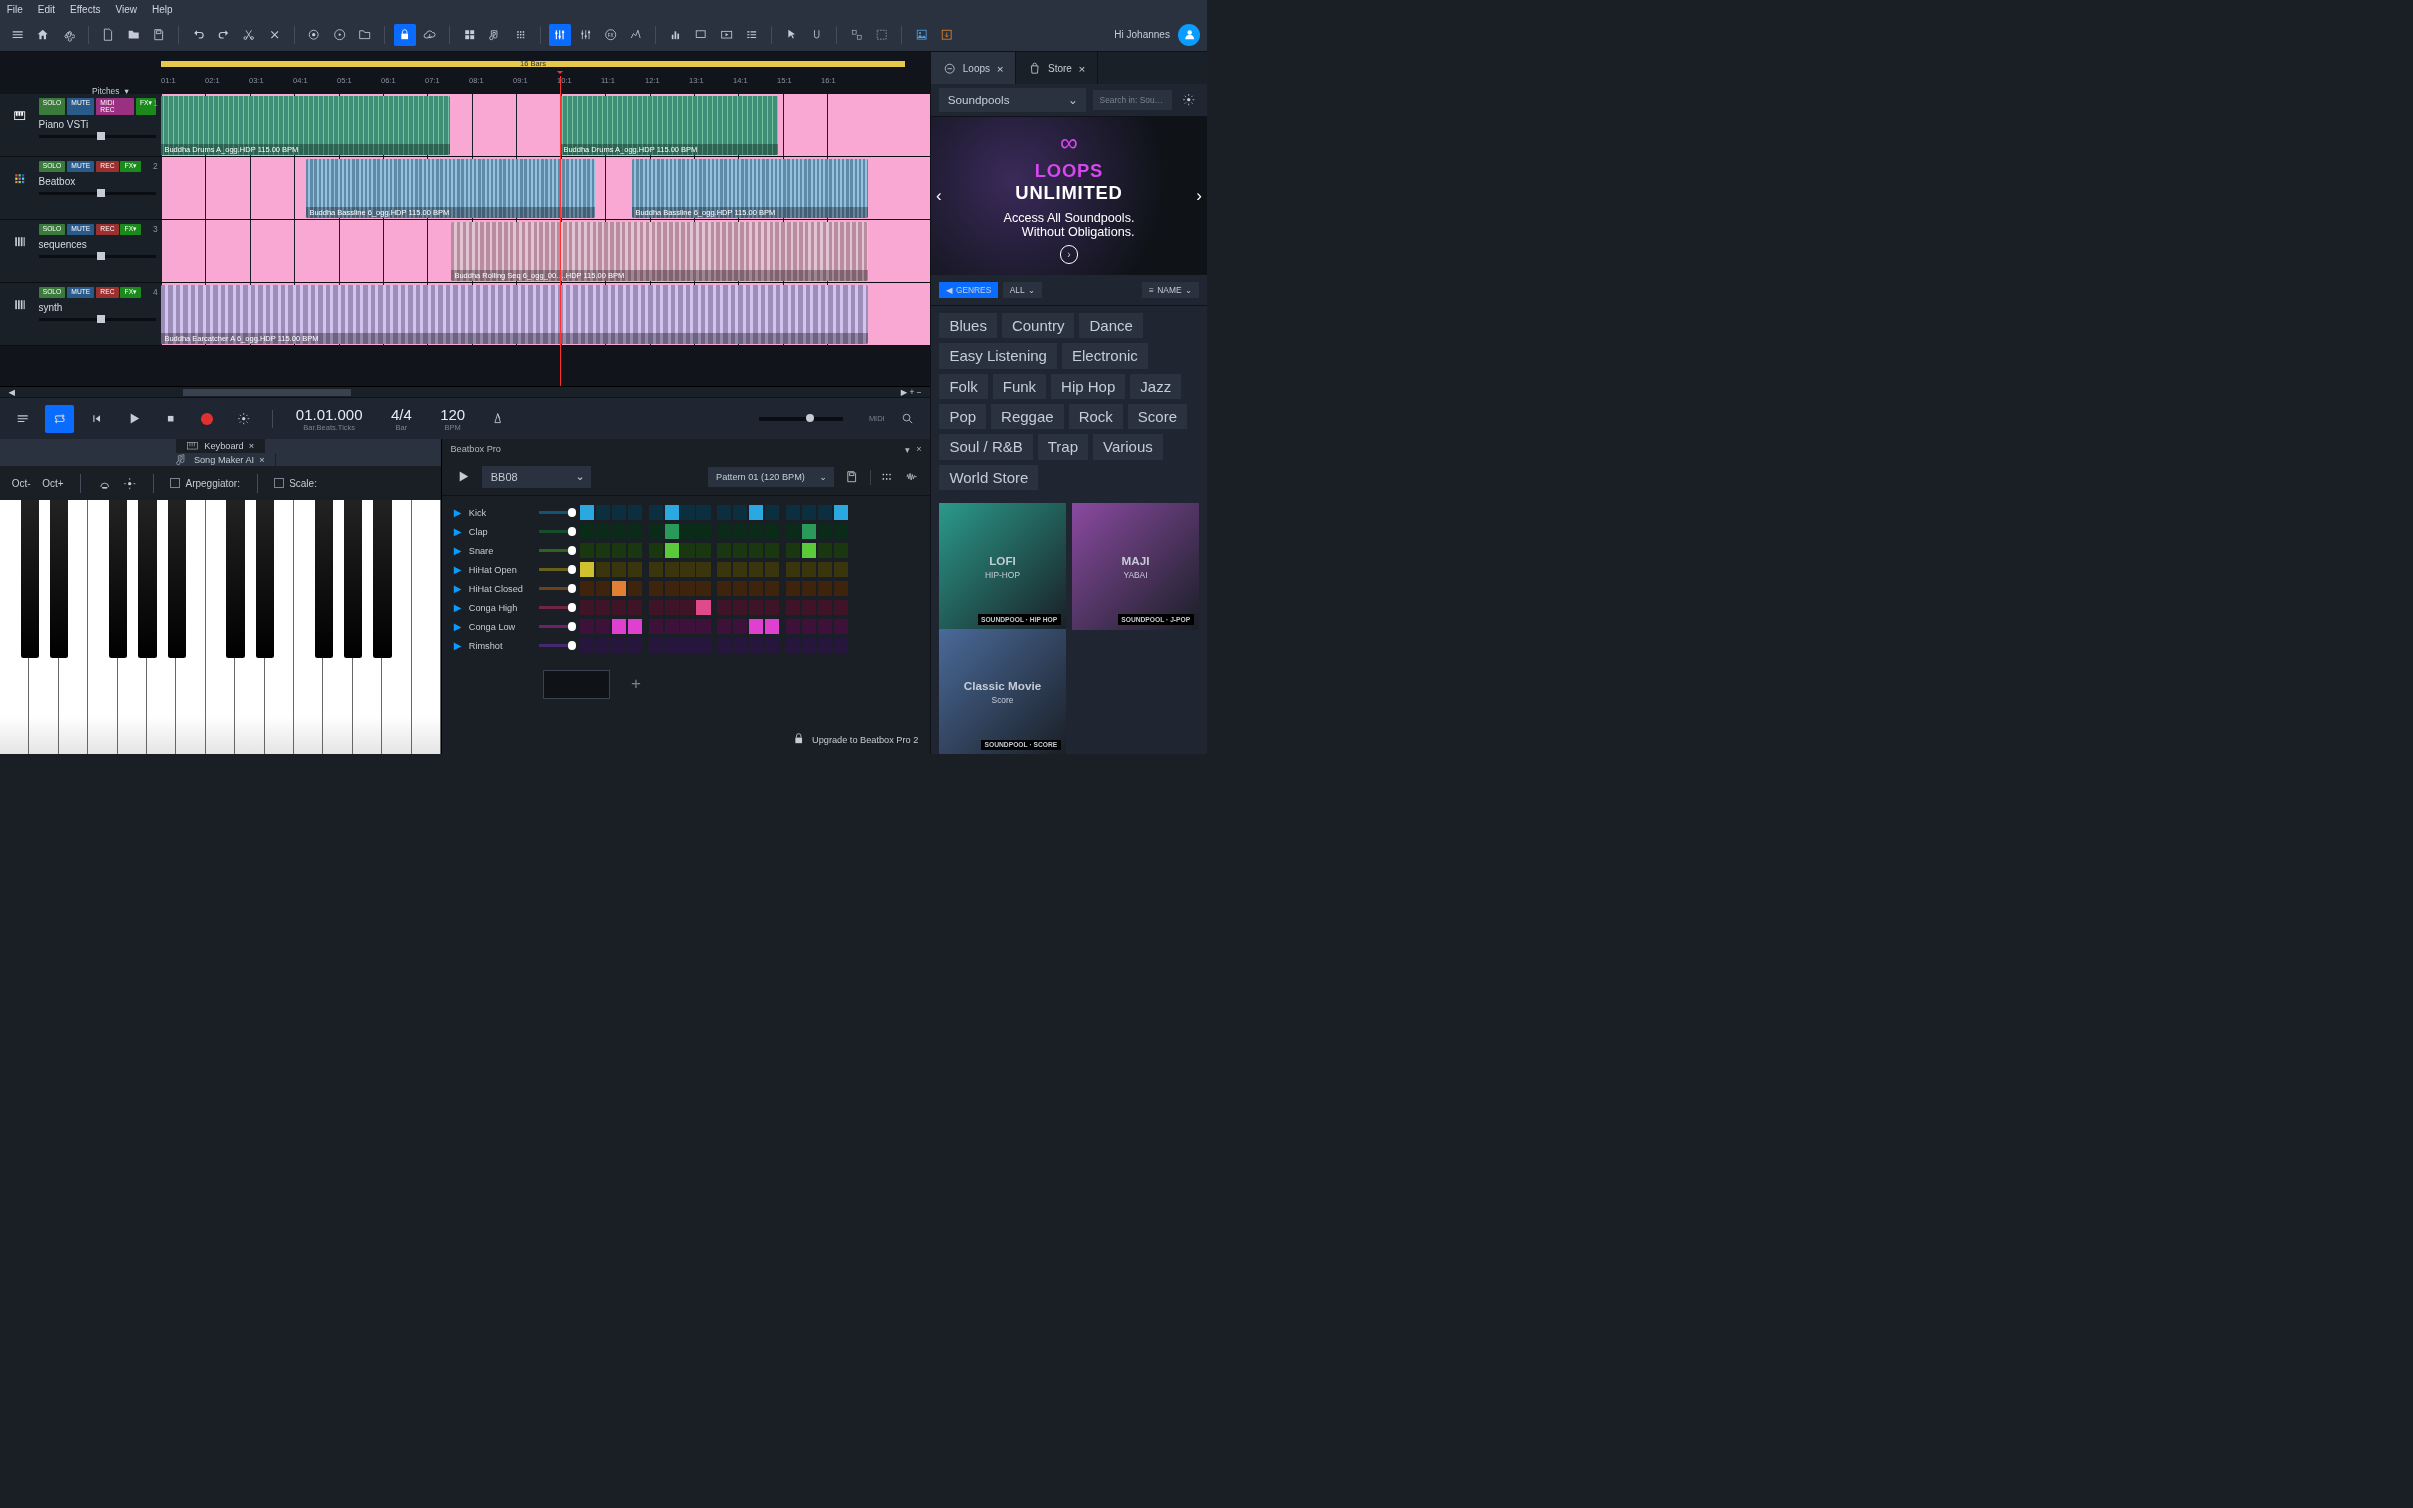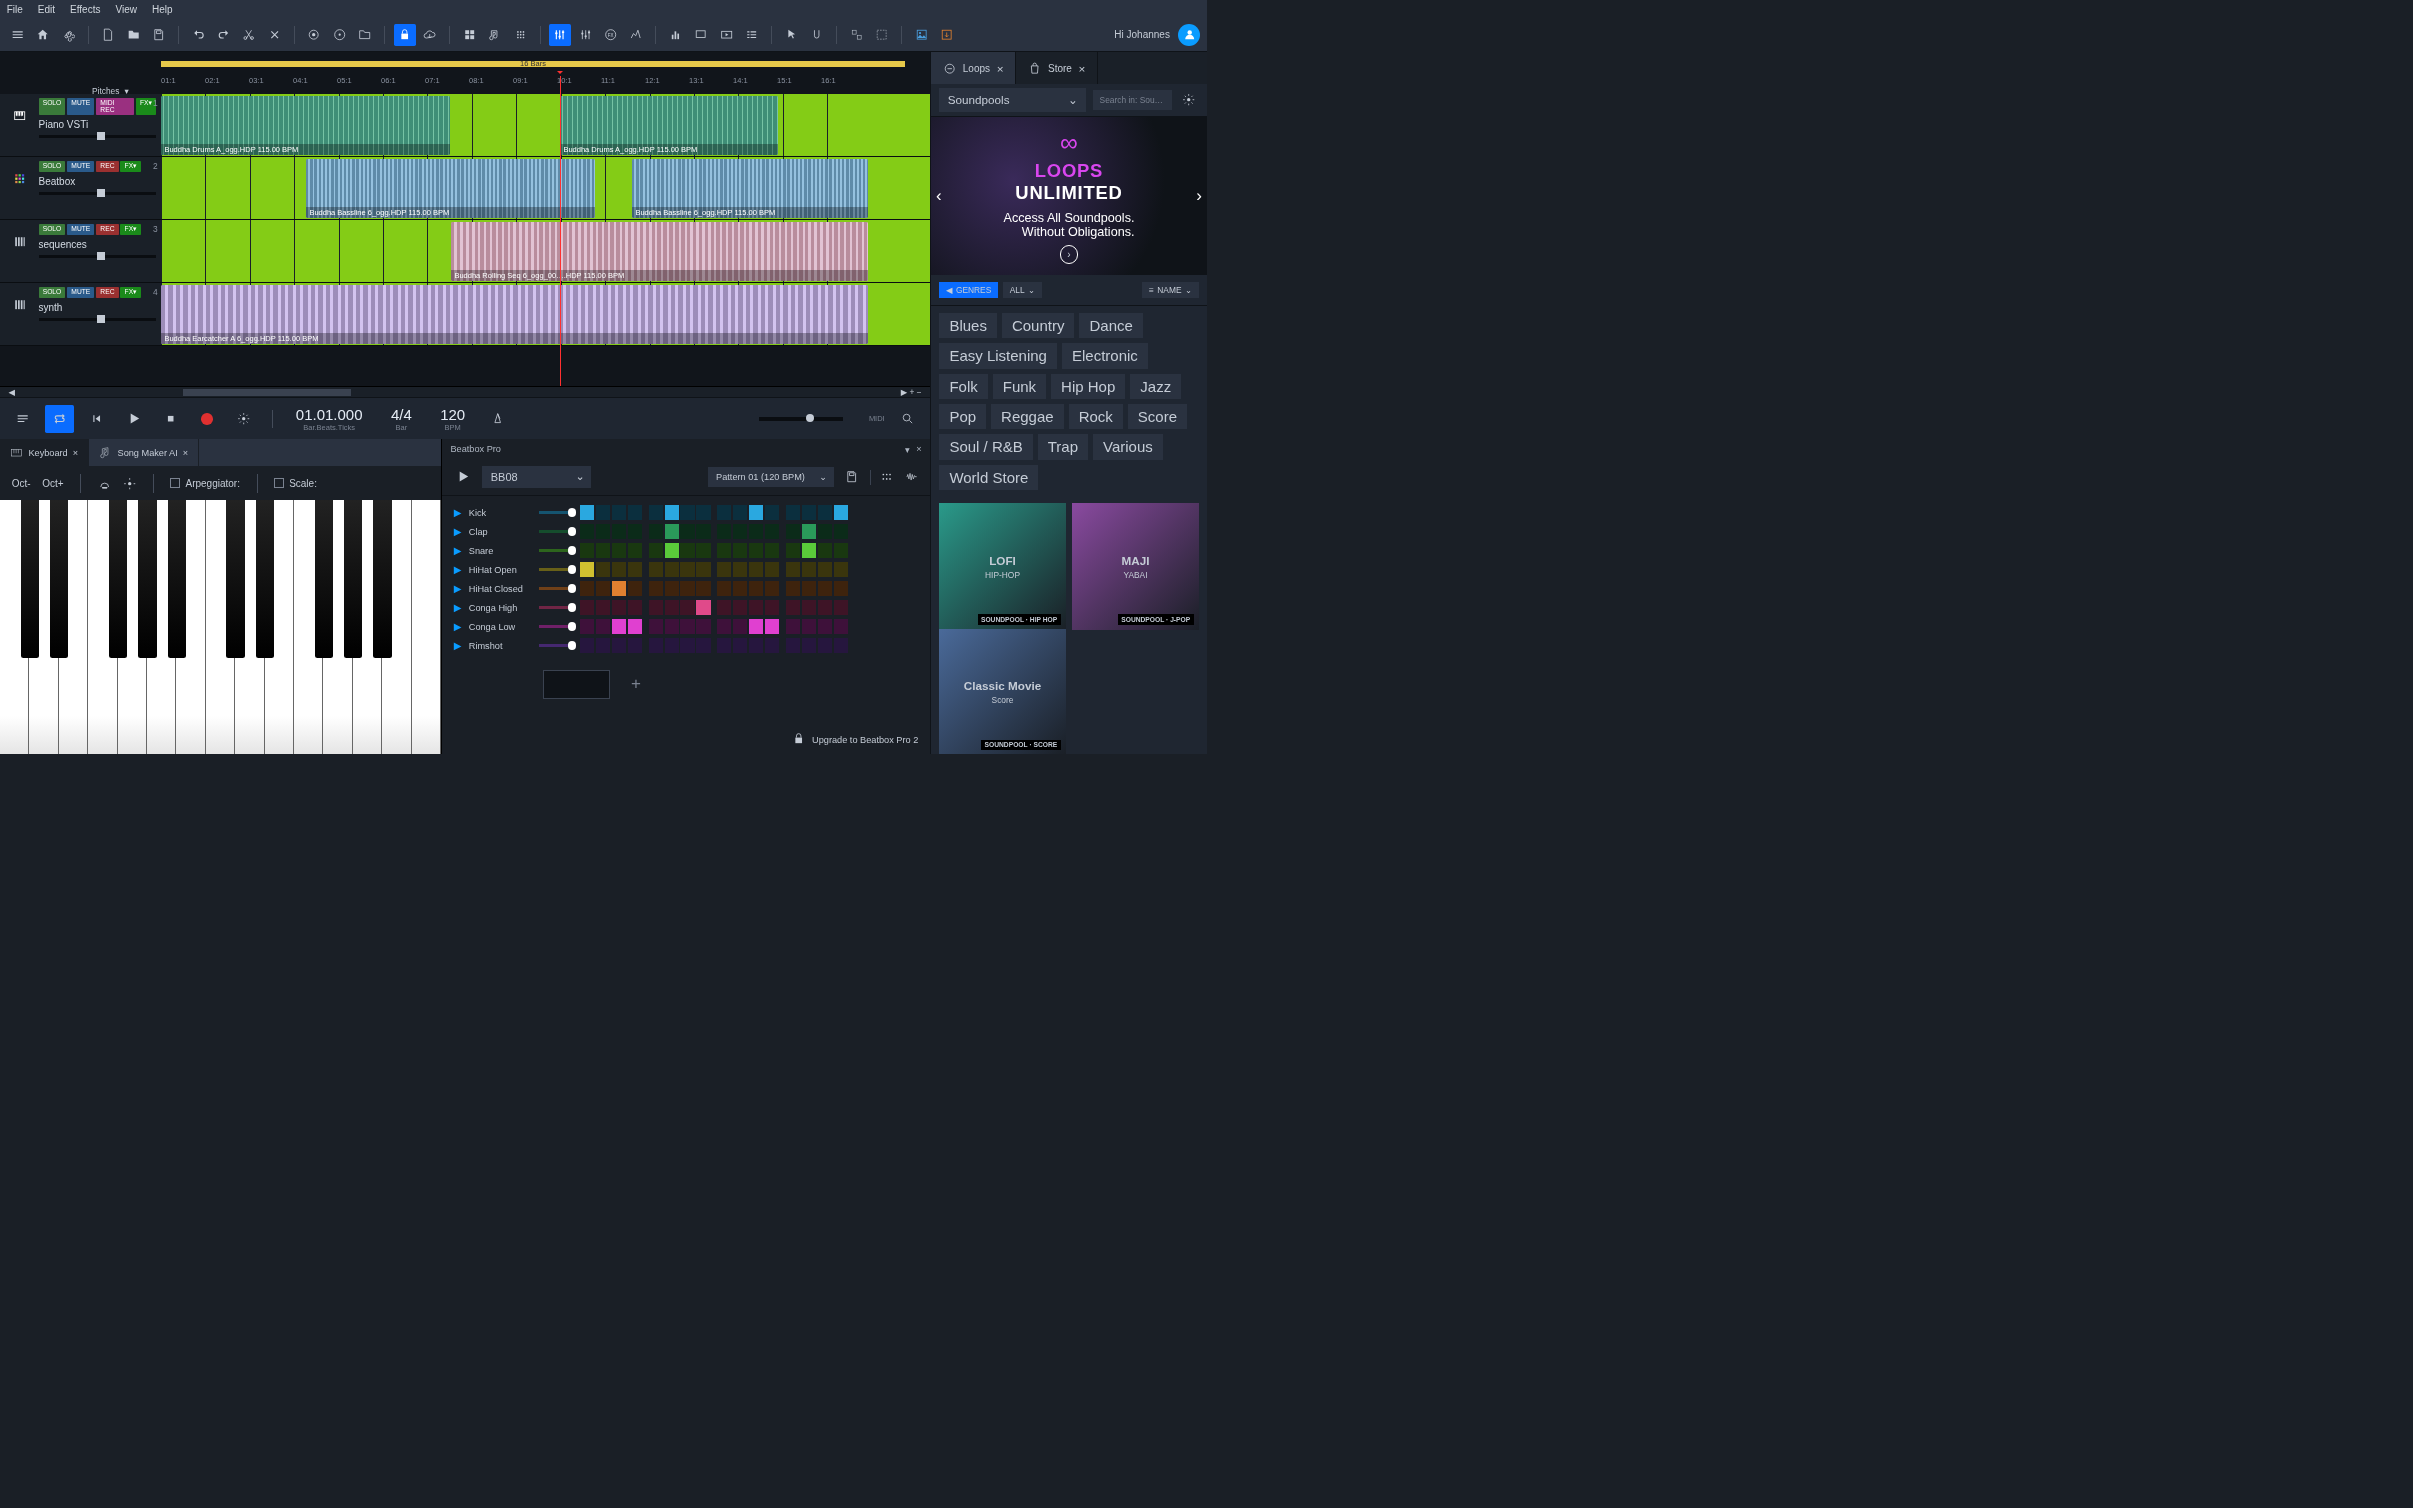--- a/index.html
+++ b/index.html
@@ -37,21 +37,21 @@
 .track-icon { width:28.5px; height:28.5px; display:flex; align-items:center; justify-content:center; margin-top:3.4px; }
 .track-num { position:absolute; right:3.4px; top:3.4px; font-size:8.4px; color:#8a92a0; }
 .track-info { flex:1; }
 .track-btns { display:flex; gap:1.7px; margin-bottom:3.4px; }
 .tbtn { font-size:6.7px; padding:1.7px 4.2px; border-radius:0.8px; cursor:pointer; color:#fff; }
 .solo { background:#3a7a3a; } .mute { background:#2a5a8a; } .rec { background:#9a3030; } .midirec{background:#9a3080;} .fx { background:#1a8a1a; font-size:6.7px; }
 .track-name { font-size:10px; color:#d5dce5; margin-bottom:5px; }
 .track-slider { width:117px; height:3.4px; background:#0a0d11; position:relative; margin-top:5px;}
 .track-slider::after { content:""; position:absolute; left:50%; top:-2.5px; width:8.4px; height:8.4px; background:#c5ccd6; }
 
-.track-lane { flex:1; position:relative; background:#84cc16; }
+.track-lane { flex:1; position:relative; background:#f9a8d4; }
 .grid-line { position:absolute; top:0; bottom:0; width:0.8px; background:#1a2028; }
 
 .clip { position:absolute; top:1.7px; bottom:1.7px; border-radius:1.7px; overflow:hidden; }
 .clip-wave { position:absolute; inset:0; opacity:0.85; }
 .clip-label { position:absolute; bottom:0; left:0; right:0; padding:0.8px 3.4px; font-size:7.5px; background:rgba(0,0,0,0.3); color:#fff; white-space:nowrap; overflow:hidden; }
 .clip.green { background:#5ba892; } .clip.green .clip-wave{ background:repeating-linear-gradient(90deg,#3a8a72 0 1.7px,#7bc8a8 1.7px 3.4px,#3a8a72 3.4px 5px);}
 .clip.blue  { background:#7aa6c4; } .clip.blue .clip-wave{ background:repeating-linear-gradient(90deg,#5a86a4 0 2.5px,#9ac6e4 2.5px 4.2px);}
 .clip.pink  { background:#d4a8b8; } .clip.pink .clip-wave{ background:repeating-linear-gradient(90deg,#b48898 0 3.4px,#e4c8d8 3.4px 5.9px);}
 .clip.purple{ background:#b8a8d4; } .clip.purple .clip-wave{ background:repeating-linear-gradient(90deg,#9888b4 0 4.2px,#d8c8f4 4.2px 7.5px);}
 
@@ -68,21 +68,21 @@
 .tp-btn.rec-btn::after { content:""; width:11.7px; height:11.7px; border-radius:50%; background:#e03030; }
 .tp-block { display:flex; flex-direction:column; align-items:center; margin:0 10px; }
 .tp-big { font-size:15px; color:#e5ecf5; font-weight:300; }
 .tp-small { font-size:7.5px; color:#7a8290; }
 
 
 .lower { flex:1; display:flex; background:#0f1318; min-height:0; }
 .kb-panel { flex:0 0 442px; display:flex; flex-direction:column; background:#1a1f26; border-right:0.8px solid #000; }
 .bb-panel { flex:1; display:flex; flex-direction:column; background:#1a1f26; }
 
-.panel-tabs { height:27px; background:#2a3240; display:flex; align-items:center; }
+.panel-tabs { height:27px; background:#2a3240; display:flex; align-items:center;flex-direction:column; }
 .ptab { padding:0 10px; height:100%; display:flex; align-items:center; gap:5px; font-size:9.2px; cursor:pointer; border-right:0.8px solid #1a1f26;}
 .ptab.active { background:#1a1f26; }
 .ptab-title { height:20px; padding:0 8.4px; font-size:9.2px; color:#aeb6c2; display:flex; align-items:center; }
 
 .kb-toolbar { height:34px; display:flex; align-items:center; gap:11.7px; padding:0 11.7px; background:#1a1f26; }
 .kb-tb-item { display:flex; align-items:center; gap:5px; font-size:10px; cursor:pointer; }
 .chk { width:10px; height:10px; border:0.8px solid #7a8290; }
 
 .piano { flex:1; position:relative; background:#fff; min-height:0; }
 .white-keys { display:flex; height:100%; }

